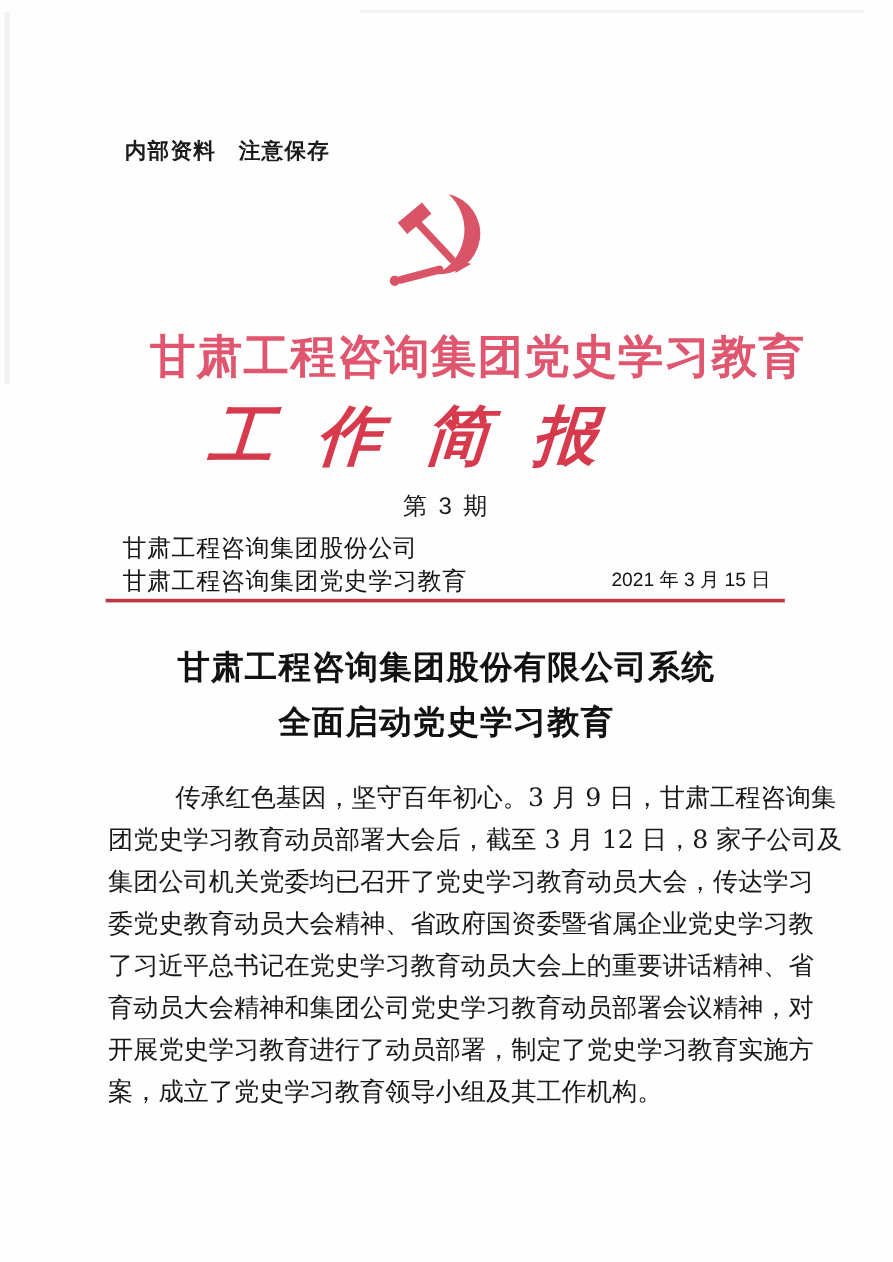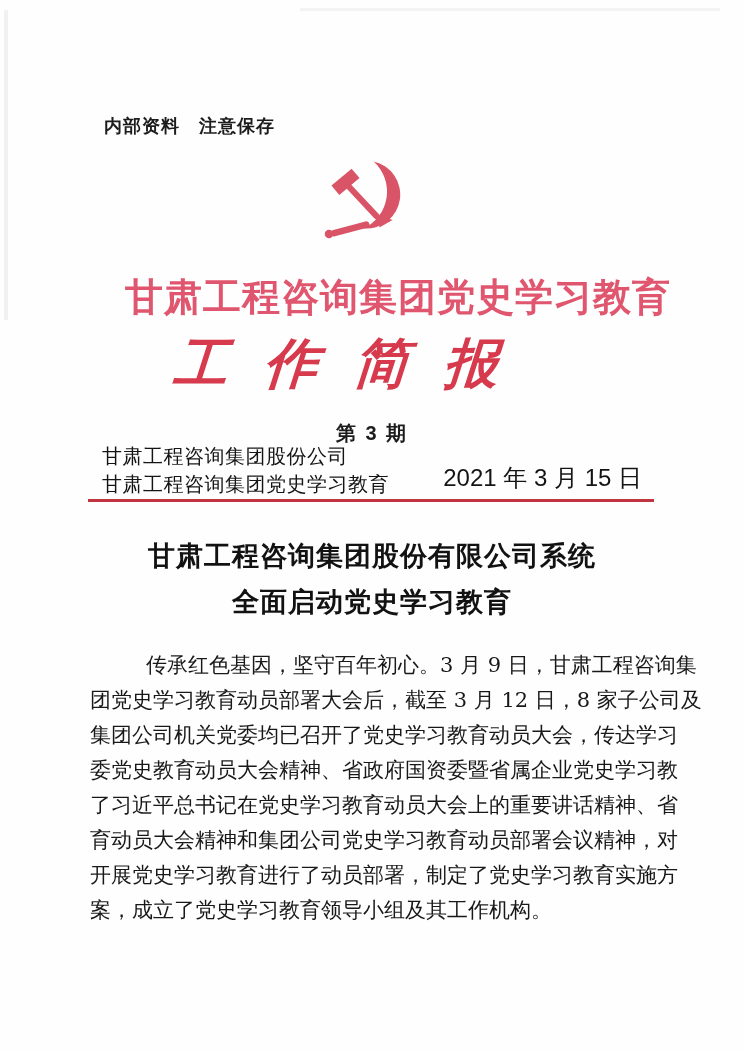--- a/index.html
+++ b/index.html
@@ -35,33 +35,33 @@
   .masthead-title{
     position:absolute;left:0;top:328px;width:100%;
     text-align:center;
     font-family:"DejaVu Serif",serif;
     font-weight:bold;font-style:italic;
     font-size:54px;letter-spacing:36px;
     transform:translateX(-18px) skewX(-4deg);
     color:var(--calligraphy_red,#d63a4c);
   }
   .issue{
-    position:absolute;left:0;top:420px;width:100%;
-    text-align:center;font-weight:bold;font-size:20px;letter-spacing:2px;
+    position:absolute;left:0;top:408px;width:100%;
+    text-align:center;font-weight:normal;font-size:20px;letter-spacing:2px;
     color:var(--ink,#1c1c1c);
   }
   .info-row{position:absolute;left:90px;top:442px;width:566px;height:54px;}
   .publisher{
     position:absolute;left:12px;top:0;
     font-family:"DejaVu Serif",serif;font-size:20px;line-height:28px;
     font-weight:500;color:#141414;letter-spacing:.5px;
   }
   .pub-date{
     position:absolute;right:14px;bottom:2px;
-    font-size:24px;color:#141414;
+    font-size:16px;color:#141414;
     font-family:"Liberation Sans",sans-serif;
   }
   .red-rule{
     position:absolute;left:88px;top:499px;width:566px;height:3px;
     background:var(--rule_red,#c03540);
   }
   .article-title{
     position:absolute;left:0;top:533px;width:100%;
     text-align:center;font-weight:bold;font-size:27px;line-height:46px;
     letter-spacing:1px;color:#121212;

